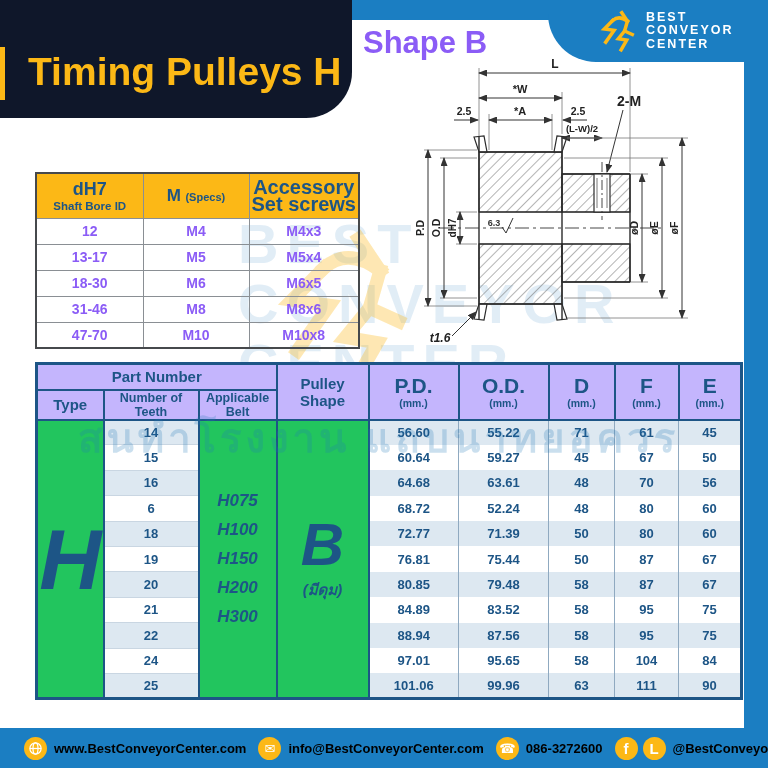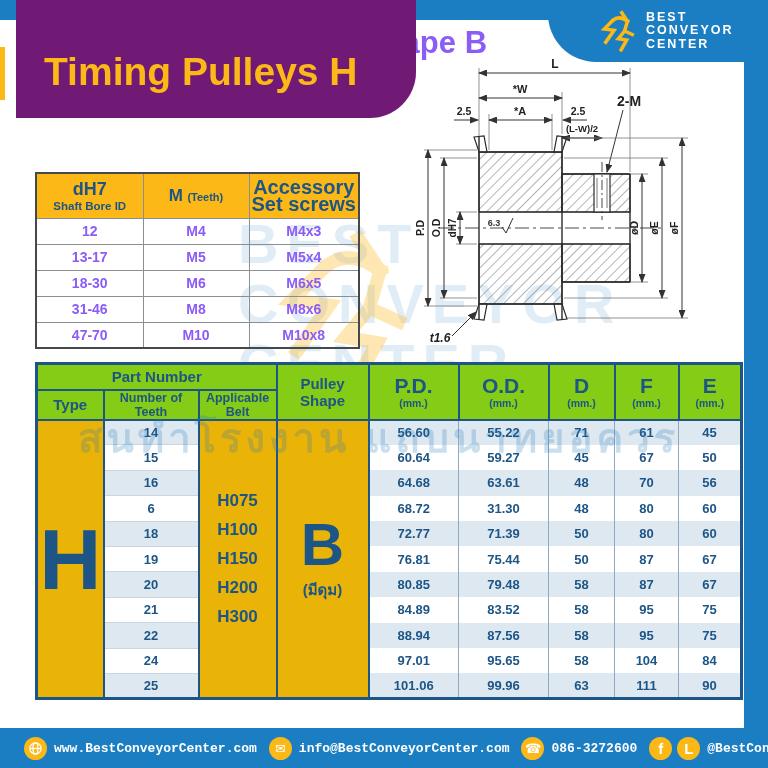--- a/index.html
+++ b/index.html
@@ -1,21 +1,21 @@
 <!DOCTYPE html>
 <html><head>
 <meta charset="utf-8">
 <style>
   * { margin:0; padding:0; box-sizing:border-box; }
   body { font-family:"Liberation Sans", sans-serif; }
   .page { position:relative; width:768px; height:768px; background:#ffffff; overflow:hidden; }
 
   
   .top-strip   { position:absolute; left:0; top:0; width:768px; height:20px; background:#1b7ec2; z-index:3; }
-  .title-box   { position:absolute; left:16px; top:0; width:400px; height:118px; background:#701a75;
+  .title-box   { position:absolute; left:0; top:0; width:352px; height:118px; background:#0f172a;
                  border-bottom-right-radius:46px; z-index:4; }
   .title-text  { position:absolute; left:28px; top:50px; font-size:39px; font-weight:bold;
                  color:#fcb816; letter-spacing:0px; white-space:nowrap; }
   .yellow-accent { position:absolute; left:0; top:47px; width:5px; height:53px; background:#fcb816; z-index:5; }
   .logo-box    { position:absolute; left:548px; top:0; width:220px; height:62px; background:#1b7ec2;
                  border-bottom-left-radius:48px; z-index:4; display:flex; align-items:center; padding-left:50px; }
   .logo-text   { color:#ffffff; font-weight:bold; font-size:12.5px; line-height:13.5px; letter-spacing:2px; margin-left:6px; }
   .right-strip { position:absolute; left:744px; top:0; width:24px; height:768px; background:#1b7ec2; z-index:3; }
   .footer      { position:absolute; left:0; top:728px; width:768px; height:40px; background:#1b7ec2; z-index:6;
                  display:flex; align-items:center; padding:0 24px; gap:12px; }
@@ -39,48 +39,48 @@
   .tapped td { border:1px solid #8a8f94; height:26px; text-align:center; font-weight:bold; font-size:14px; color:#8b5cf6; }
   .tp-big { font-size:18px; font-weight:bold; }
   .tp-sub { font-size:11.5px; font-weight:bold; }
   .tp-m   { font-size:17px; font-weight:bold; }
   .tp-ms  { font-size:11px; font-weight:bold; }
   .tp-acc { font-size:20px; font-weight:bold; line-height:17px; }
 
   
   .mainT { position:absolute; left:35px; top:362px; width:705px; border-collapse:collapse; table-layout:fixed;
            z-index:2; border:3px solid #1d5586; }
-  .mainT th { background:#84cc16; color:#1d5586; border:2px solid #1d5586; text-align:center; padding:0; }
+  .mainT th { background:#c4b5fd; color:#1d5586; border:2px solid #1d5586; text-align:center; padding:0; }
   .mainT tr.h1 th { height:26px; }
   .mainT tr.h2 th { height:26px; }
   .h-pn   { font-size:15px; font-weight:bold; }
   .h-sub  { font-size:12.5px; font-weight:bold;margin-left:17px; }
   .h-shape{ font-size:15px; font-weight:bold; }
   .dim-big{ font-size:21px; font-weight:bold; line-height:23px; }
   .dim-sub{ font-size:10.5px; font-weight:bold; line-height:12px; }
   .mainT td { height:25.4px; text-align:center; font-weight:bold; font-size:13px; color:#1d5586;
               border-left:1px solid #8fa9c0; border-right:1px solid #8fa9c0; padding:0; }
   .mainT td.tc { border-bottom:1px solid #c9d6e2; }
   .mainT td.stripe { background:#dde8f1; }
-  .mainT td.merged { background:#eab308; border:2px solid #1d5586; vertical-align:middle; }
+  .mainT td.merged { background:#22c55e; border:2px solid #1d5586; vertical-align:middle;font-style:italic; }
   .type-big  { font-size:86px; font-weight:bold; color:#1d5586; line-height:86px; }
   .shape-big { font-size:60px; font-weight:bold; color:#1d5586; line-height:58px; }
   .shape-sub { font-size:15px; font-weight:bold; color:#1d5586; margin-top:4px; }
   .belt-item { font-size:17px; font-weight:bold; color:#1d5586; line-height:29px; }
 
   
   .drawing { position:absolute; left:410px; top:50px; z-index:2; }
 
   
   .f-item { display:flex; align-items:center; gap:7px; }
   .f-circle { width:23px; height:23px; border-radius:50%; background:#fcb816; display:flex;
               align-items:center; justify-content:center; flex:0 0 auto; }
   .f-glyph { font-family:"DejaVu Sans", sans-serif; color:#ffffff; font-size:13px; line-height:13px; }
   .f-letter{ color:#ffffff; font-size:15px; line-height:15px; font-weight:bold; }
-  .f-text { color:#ffffff; font-size:13px; font-weight:bold; white-space:nowrap;font-family:Liberation Mono, monospace; }
+  .f-text { color:#000000; font-size:13px; font-weight:bold; white-space:nowrap; }
   .f-pair { display:flex; gap:5px; }
 </style>
 </head>
 <body>
 
 <div class="page">
 
   <div class="wm-logo-text">
     <div>BEST</div>
     <div>CONVEYOR</div>
@@ -222,21 +222,21 @@
         <col style="width:110px">
       </colgroup>
     <thead>
       <tr>
         <th>
           <div class="tp-big">dH7</div>
           <div class="tp-sub">Shaft Bore ID</div>
         </th>
         <th>
           <span class="tp-m">M</span>
-          <span class="tp-ms">(Teeth)</span>
+          <span class="tp-ms">(Specs)</span>
         </th>
         <th>
           <div class="tp-acc">Accessory Set screws</div>
         </th>
       </tr>
     </thead>
     <tbody>
 
         <tr>
           <td>12</td>
@@ -358,21 +358,21 @@
           <td class="stripe">64.68</td>
           <td class="stripe">63.61</td>
           <td class="stripe">48</td>
           <td class="stripe">70</td>
           <td class="stripe">56</td>
         </tr>
 
         <tr>
           <td class="tc">6</td>
           <td>68.72</td>
-          <td>31.30</td>
+          <td>52.24</td>
           <td>48</td>
           <td>80</td>
           <td>60</td>
         </tr>
 
         <tr>
           <td class="tc stripe">18</td>
           <td class="stripe">72.77</td>
           <td class="stripe">71.39</td>
           <td class="stripe">50</td>

